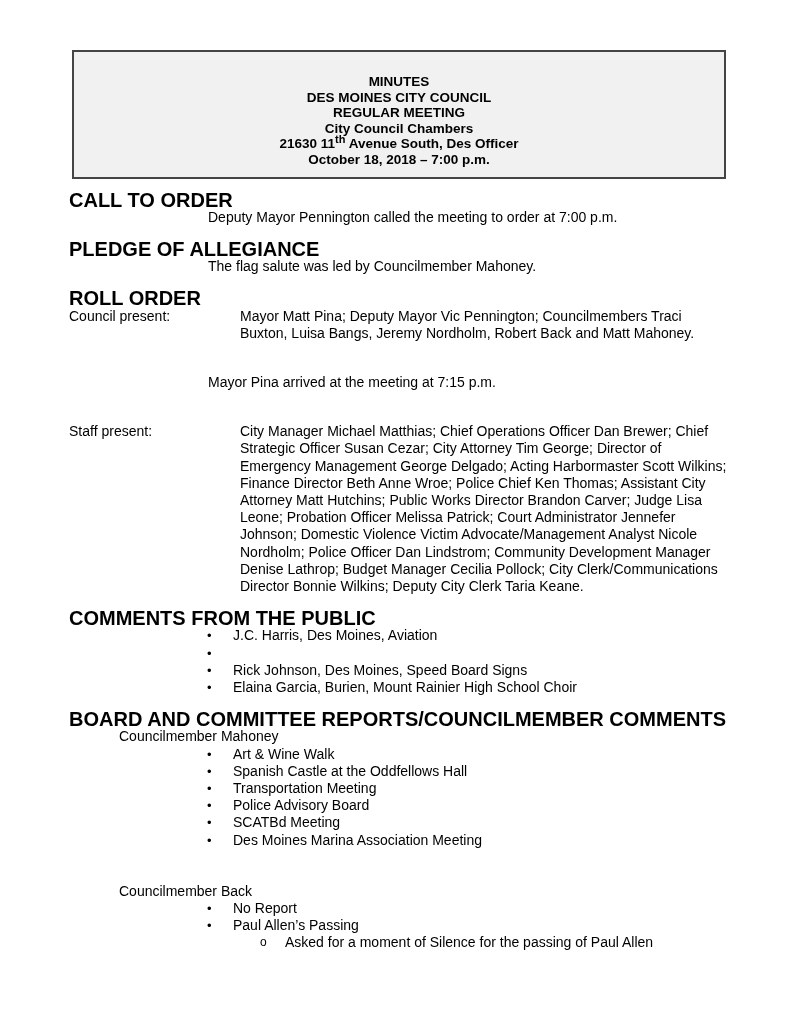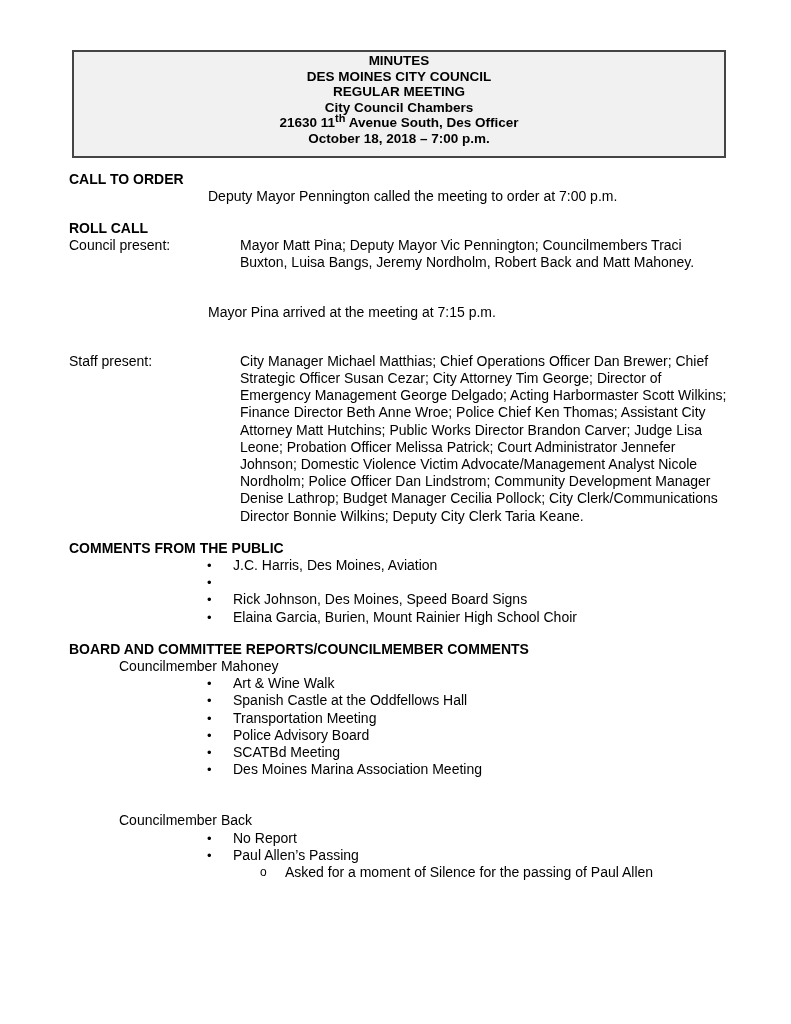--- a/index.html
+++ b/index.html
@@ -16,33 +16,33 @@
   
   .header-box {
     margin: 50px 0 0 72px;
     width: 654px;
     border: 2px solid #454545;
     background: #f1f1f1;
     text-align: center;
     font-weight: bold;
     font-size: 13.5px;
     line-height: 15.6px;
-    padding: 1px 10px 9px 10px;
+    padding: 22px 10px 9px 10px;
   }
   .hb-gap { }
   .header-box sup { font-size: 11px; vertical-align: super; line-height: 0; }
   
   .doc-body {
     margin: 13px 64px 0 69px;
     font-size: 14px;
     line-height: 17.2px;
   }
   .section { margin-bottom: 15px; }
   .sec-heading {
-    font-size: 14px;
+    font-size: 20px;
     font-weight: bold;
     margin: 0;
     line-height: 17.2px;
   }
   .indent { margin-left: 139px; max-width: 514px; }
   .label-row { display: flex; gap: 32px; }
   .label-row .row-label { width: 139px; flex: none; }
   .label-row .row-value { width: 514px; }
   .para-gap { margin-top: 32px; }
   
@@ -68,23 +68,27 @@
     <div class="hb-gap">October 18, 2018 – 7:00 p.m.</div>
   </div>
 
   <div class="doc-body">
 
     <div class="section">
       <div class="sec-heading">CALL TO ORDER</div>
       <div class="indent">Deputy Mayor Pennington called the meeting to order at 7:00 p.m.</div>
     </div>
 
+    <div class="section">
+      <div class="sec-heading">PLEDGE OF ALLEGIANCE</div>
+      <div class="indent">The flag salute was led by Councilmember Mahoney.</div>
+    </div>
 
     <div class="section">
-      <div class="sec-heading">ROLL CALL</div>
+      <div class="sec-heading">ROLL ORDER</div>
       <div class="label-row">
         <div class="row-label">Council present:</div>
         <div class="row-value">Mayor Matt Pina; Deputy Mayor Vic Pennington; Councilmembers Traci Buxton, Luisa Bangs, Jeremy Nordholm, Robert Back and Matt Mahoney.</div>
       </div>
       <div class="indent para-gap">Mayor Pina arrived at the meeting at 7:15 p.m.</div>
       <div class="label-row para-gap">
         <div class="row-label">Staff present:</div>
         <div class="row-value">City Manager Michael Matthias; Chief Operations Officer Dan Brewer; Chief Strategic Officer Susan Cezar; City Attorney Tim George; Director of Emergency Management George Delgado; Acting Harbormaster Scott Wilkins; Finance Director Beth Anne Wroe; Police Chief Ken Thomas; Assistant City Attorney Matt Hutchins; Public Works Director Brandon Carver; Judge Lisa Leone; Probation Officer Melissa Patrick; Court Administrator Jennefer Johnson; Domestic Violence Victim Advocate/Management Analyst Nicole Nordholm; Police Officer Dan Lindstrom; Community Development Manager Denise Lathrop; Budget Manager Cecilia Pollock; City Clerk/Communications Director Bonnie Wilkins; Deputy City Clerk Taria Keane.</div>
       </div>
     </div>

